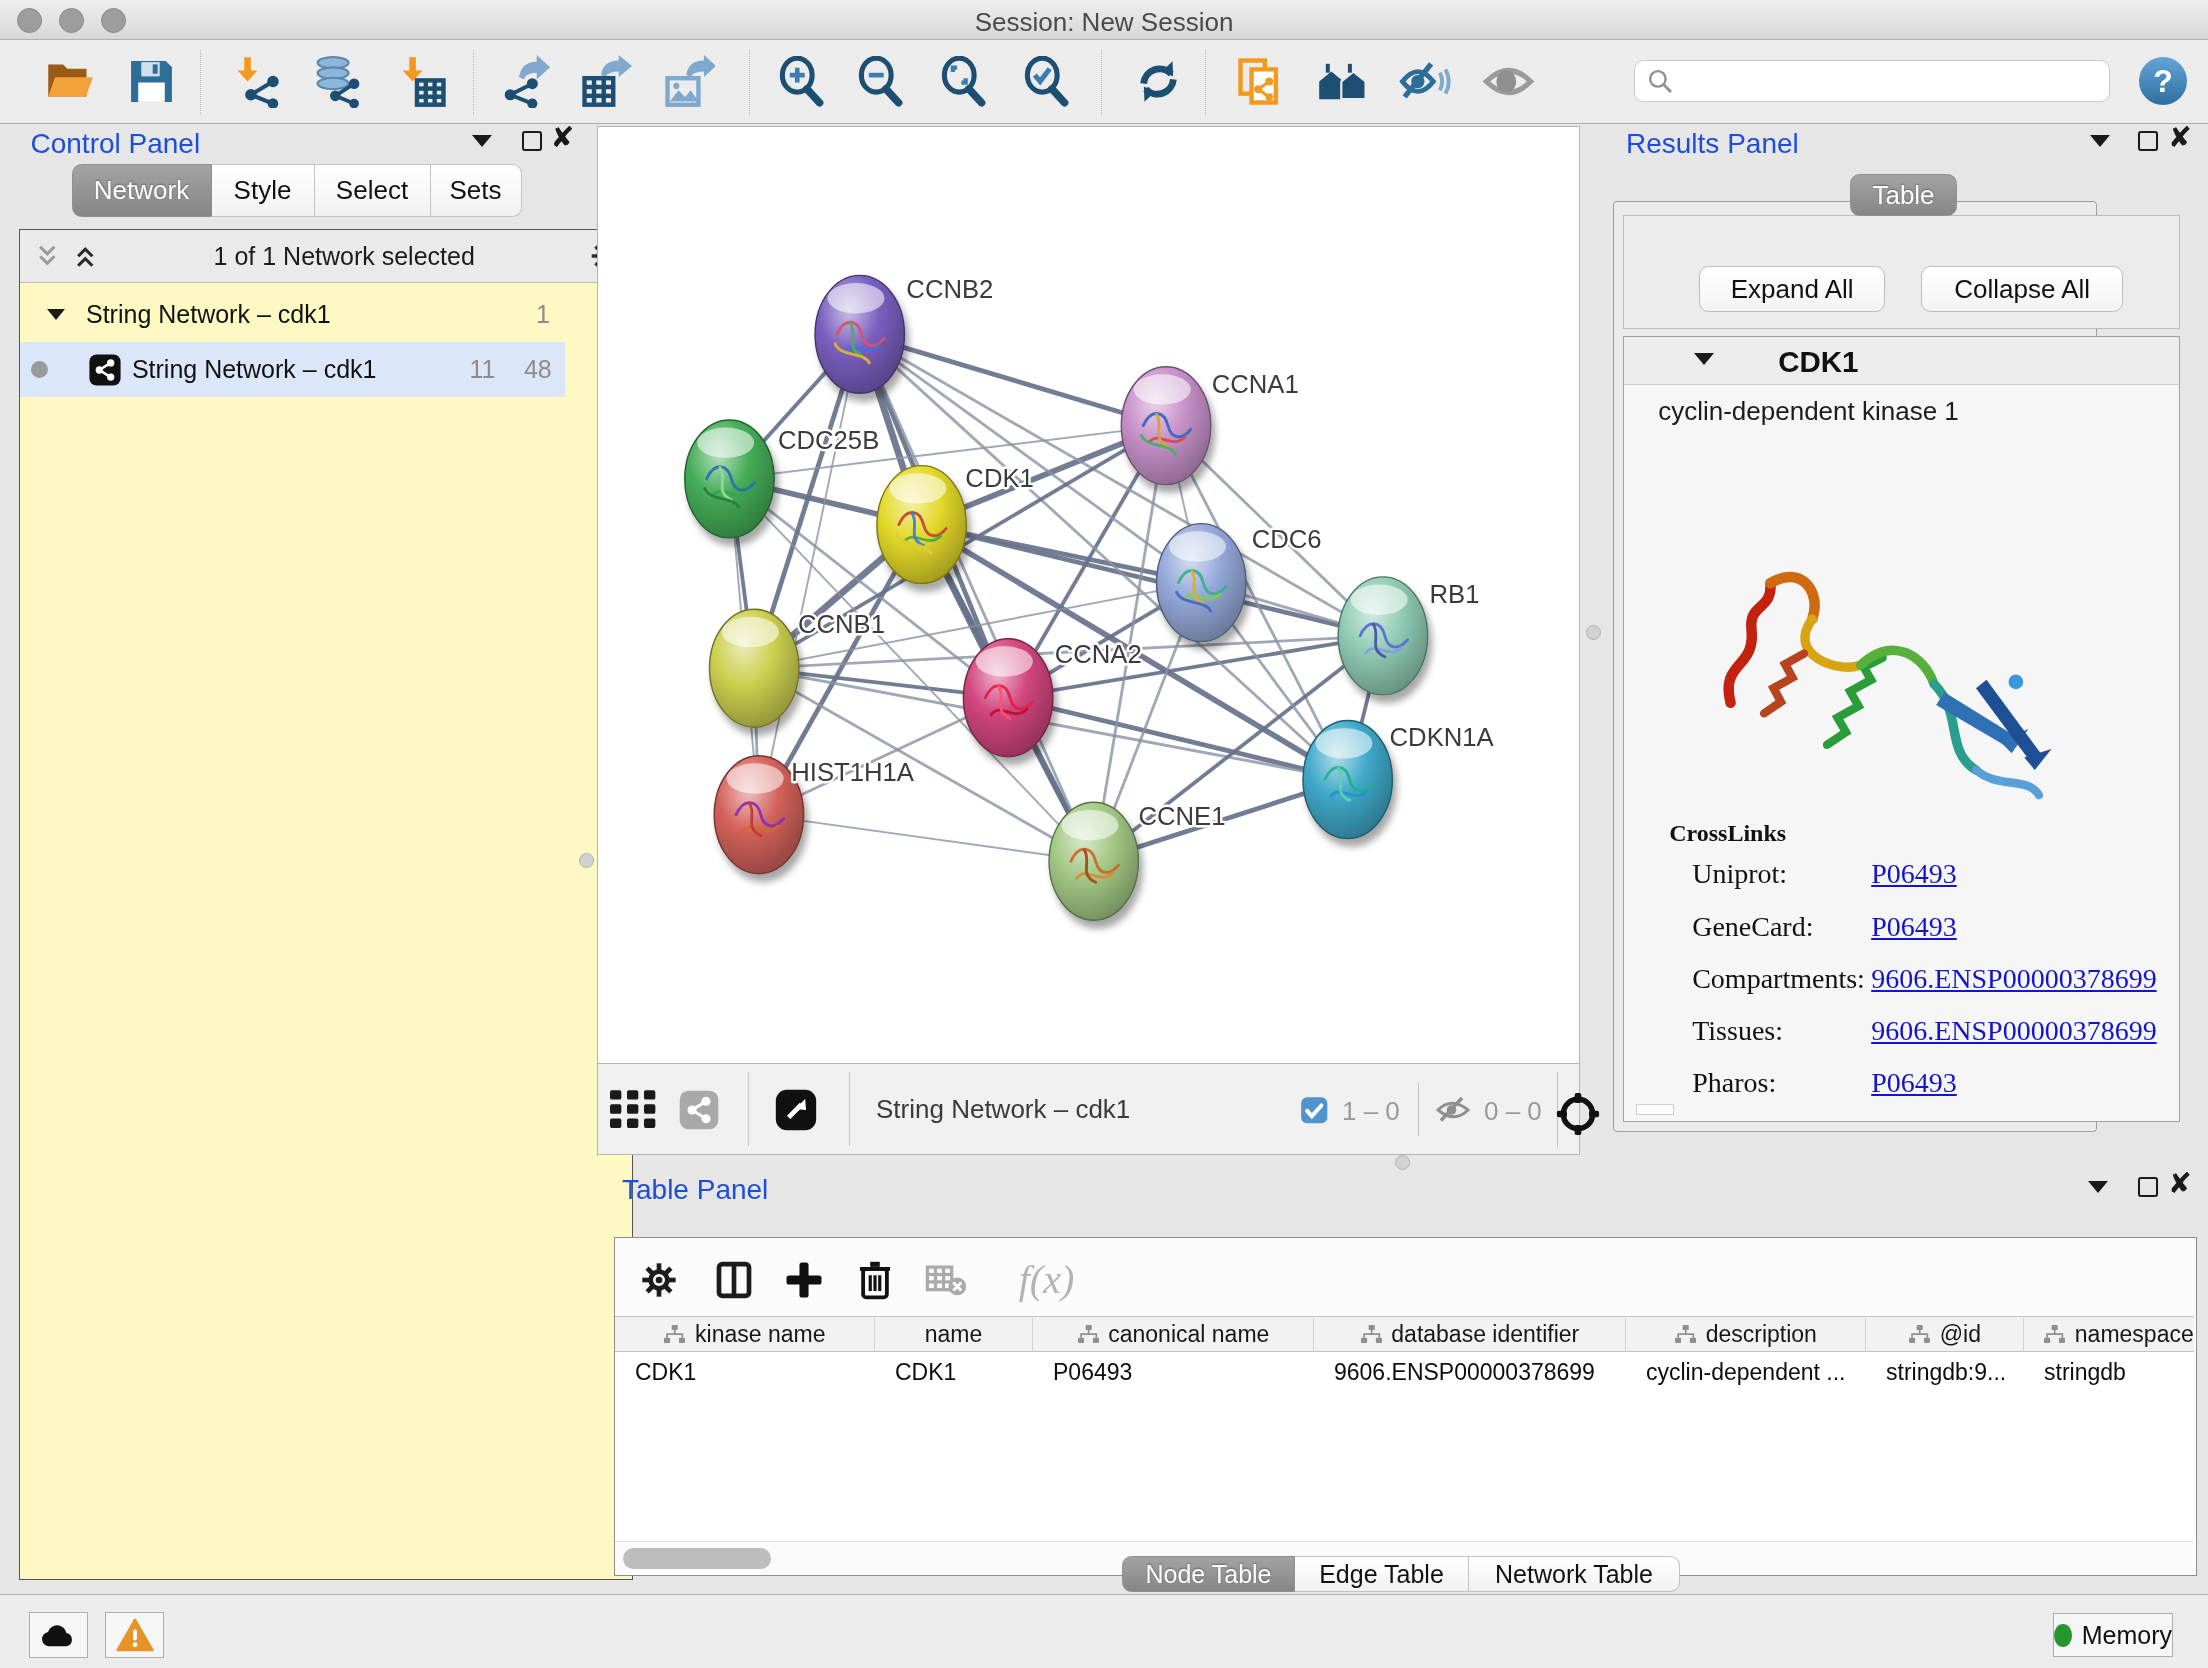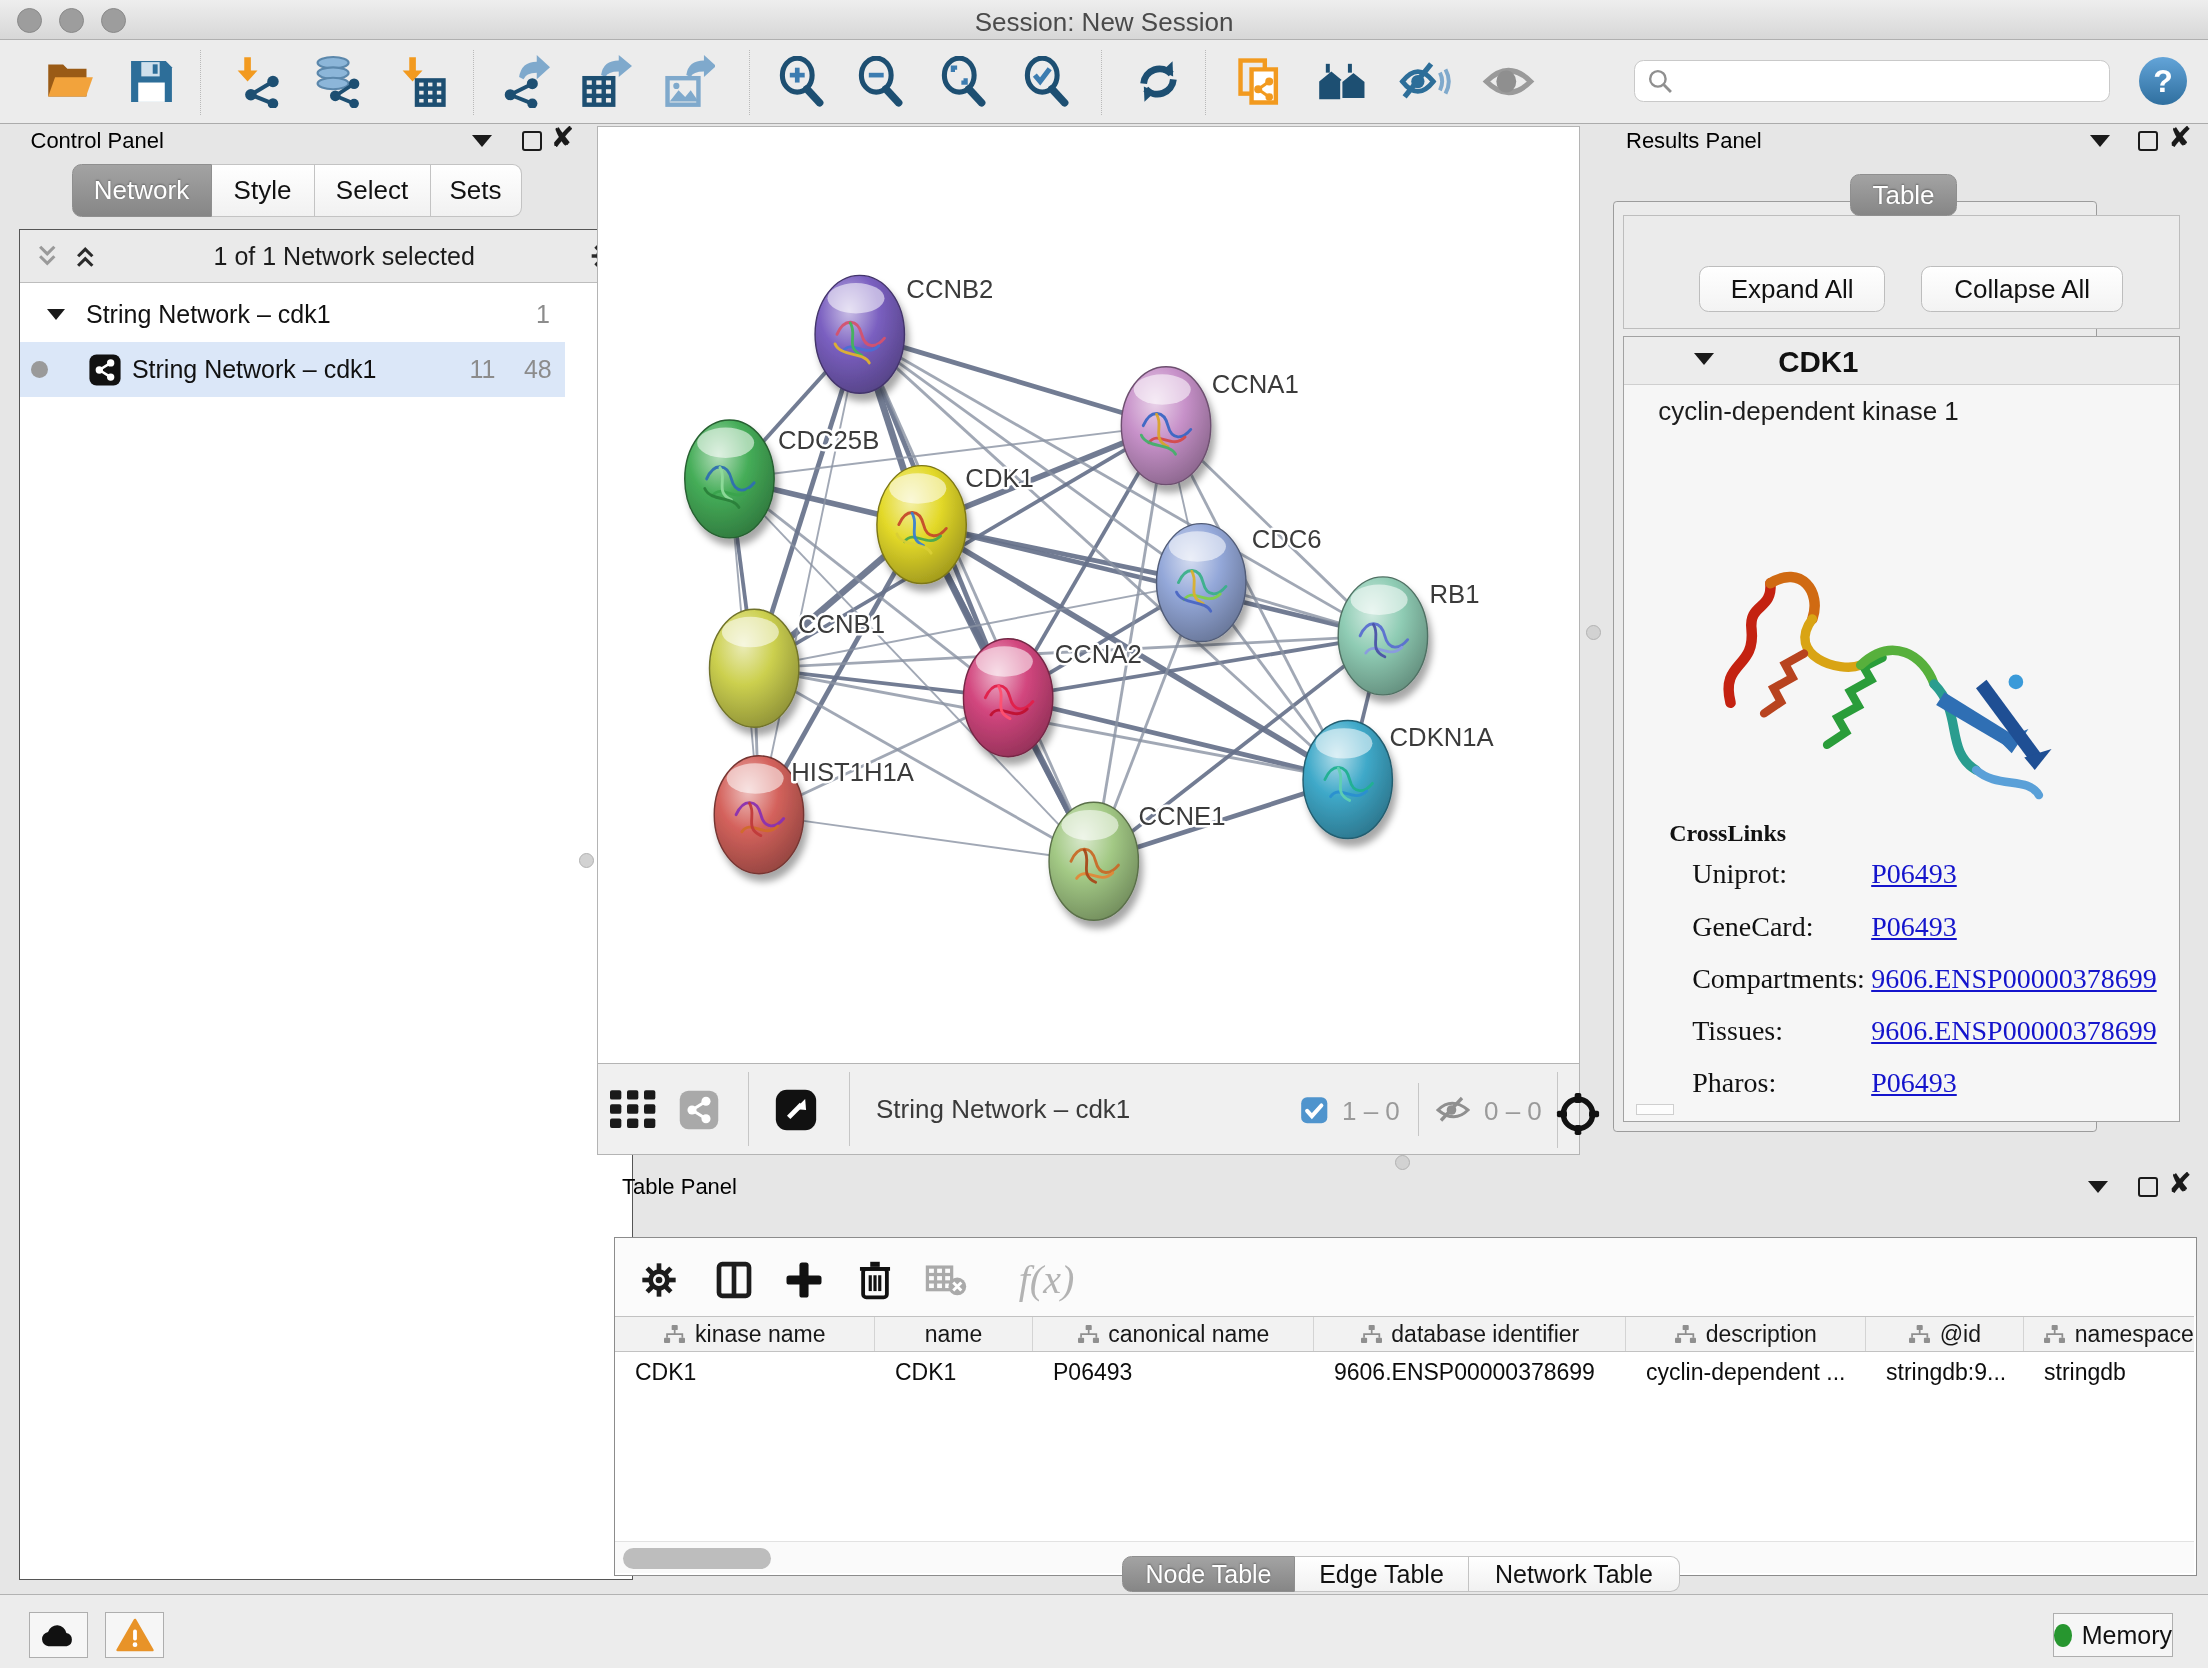--- a/index.html
+++ b/index.html
@@ -26,40 +26,40 @@
     background:#ffffff; border:1.9px solid #c9c9c9; border-radius:9.5px;
     display:flex; align-items:center; padding-left:11.4px; }
   #tb-search input { border:none; outline:none; font-size:24px; width:399px;
     font-family:"Liberation Sans","DejaVu Sans",sans-serif; color:#333; background:transparent; }
   #tb-help { position:absolute; left:2139px; top:53px; width:0; }
   .help-circle { position:absolute; left:0; top:-36px; width:48px; height:48px; border-radius:50%;
     background:linear-gradient(#63a4d8,#2f6f9f); color:#fff; font-weight:bold; font-size:32px;
     display:flex; align-items:center; justify-content:center; }
 
   
-  .panel-title { font-size:22px; color:#000000; }
+  .panel-title { font-size:28px; color:#1d4ed8; }
   .tri-down { width:0; height:0; border-left:10.5px solid transparent; border-right:10.5px solid transparent;
     border-top:12.4px solid #1a1a1a; display:inline-block; }
   .float-sq { width:20px; height:20px; border:2.9px solid #1a1a1a; border-radius:2.9px; display:inline-block; }
   .close-x { font-size:28.5px; font-weight:800; color:#1a1a1a; line-height:19px; }
 
   .tabs { position:absolute; display:flex; }
   .tab { height:53px; display:flex; align-items:center; justify-content:center;
     font-size:26px; background:linear-gradient(#ffffff,#f1f1f1); color:#111;
     border:1px solid #c3c3c3; border-left:none; }
   .tab:first-child { border-left:1px solid #c3c3c3; border-radius:9.5px 0 0 9.5px; }
   .tab:last-child { border-radius:0 9.5px 9.5px 0; }
   .tab.active { background:linear-gradient(#a3a3a3,#868686); color:#ffffff;
     text-shadow:0 -1px 1.9px rgba(0,0,0,.35); border-color:#8f8f8f; }
   .tab.single { border-radius:9.5px; border-left:1px solid #8f8f8f; }
 
   
   #control-panel { position:absolute; left:9.5px; top:124px; width:563px; height:1470px; }
   #cp-box { position:absolute; left:9.5px; top:105px; width:614px; height:1351px;
-    background:#ffffff; border:1.9px solid #555; }
+    background:#fef9c3; border:1.9px solid #555; }
   #cp-net-header { position:absolute; left:0; top:0; width:100%; height:53px; background:#eaeaea;
     border-bottom:1px solid #bdbdbd; display:flex; align-items:center; }
   #cp-net-header .hdr-label { flex:1; text-align:center; font-size:25px; color:#1c1c1c; }
   .tree-row { position:absolute; left:0; width:545px; height:55px; display:flex; align-items:center; font-size:25px; color:#111; }
   .tree-count { color:#8c8c8c; }
 
   
   #net-canvas { position:absolute; left:597px; top:126px; width:983px; height:937px;
     background:#ffffff; border:1px solid #b4b4b4; border-bottom:none; }
   #net-status { position:absolute; left:597px; top:1063px; width:983px; height:92px;

